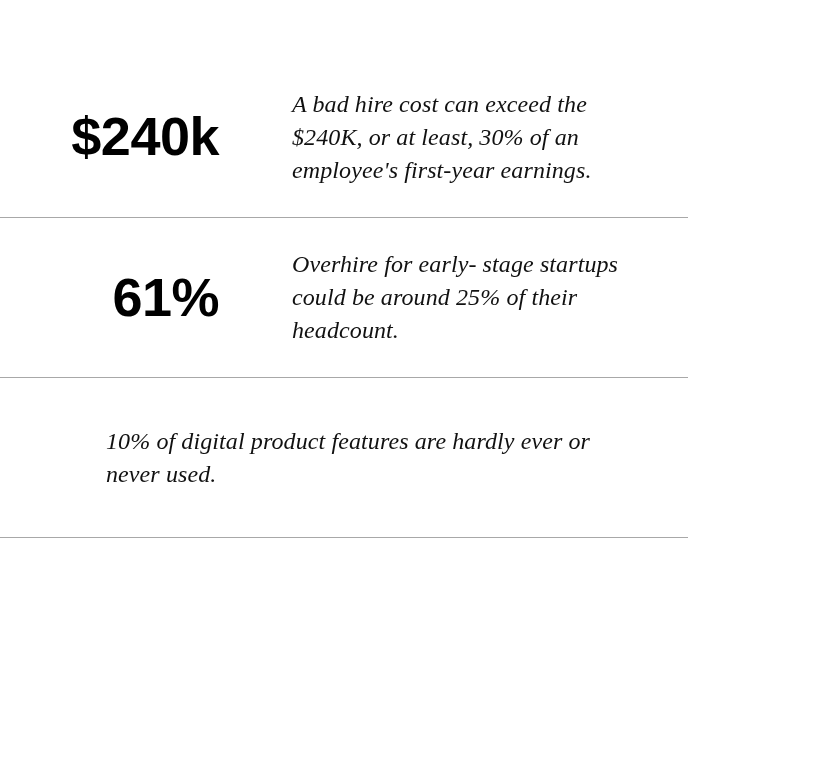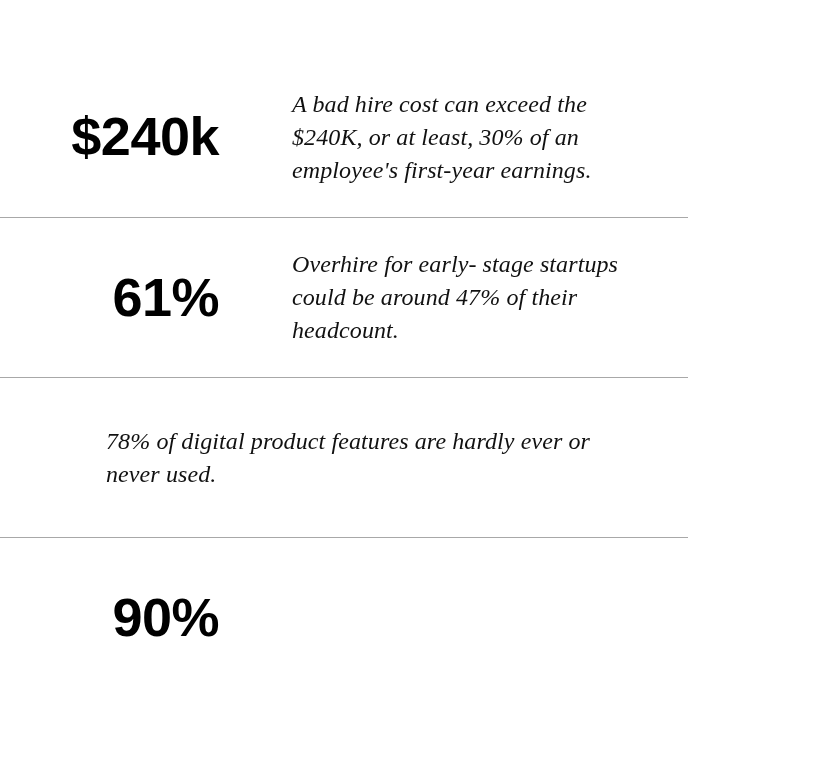--- a/index.html
+++ b/index.html
@@ -78,25 +78,24 @@
 
   <div class="stats-list">
 
     <div class="stat-row">
       <div class="stat-figure">$240k</div>
       <div class="stat-desc">A bad hire cost can exceed the $240K, or at least, 30% of an employee's first-year earnings.</div>
     </div>
 
     <div class="stat-row">
       <div class="stat-figure">61%</div>
-      <div class="stat-desc">Overhire for early- stage startups could be around 47% of their headcount.</div>
+      <div class="stat-desc">Overhire for early- stage startups could be around 25% of their headcount.</div>
     </div>
 
     <div class="stat-row">
-      <div class="stat-desc">78% of digital product features are hardly ever or never used.</div>
+      <div class="stat-desc">10% of digital product features are hardly ever or never used.</div>
     </div>
 
     <div class="stat-row">
-      <div class="stat-figure">90%</div>
     </div>
 
   </div>
 </div>
 
 </body></html>

